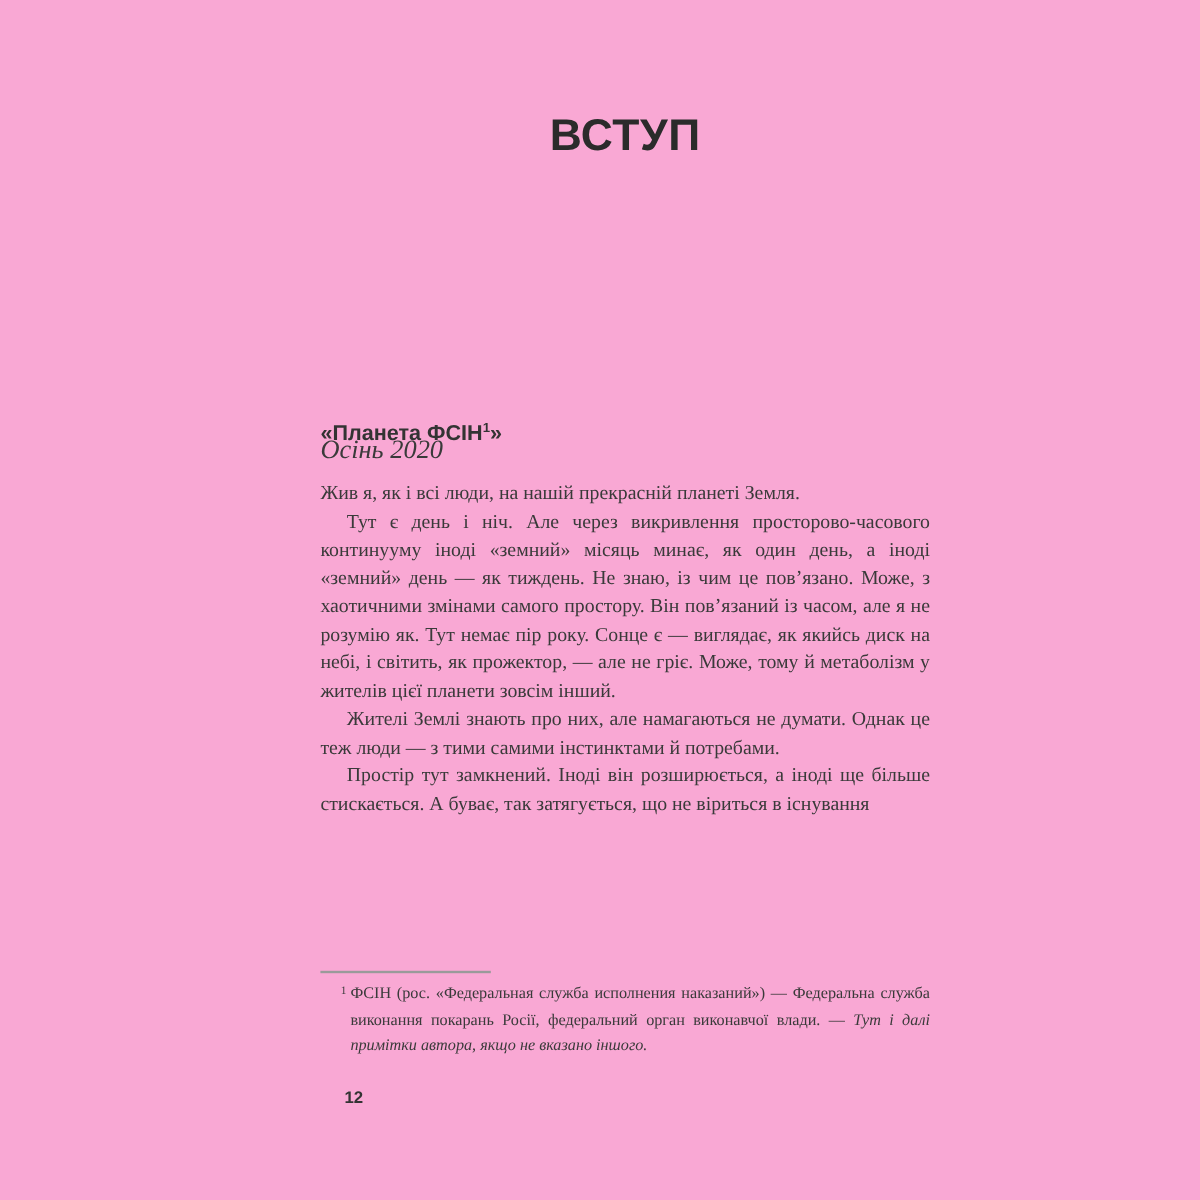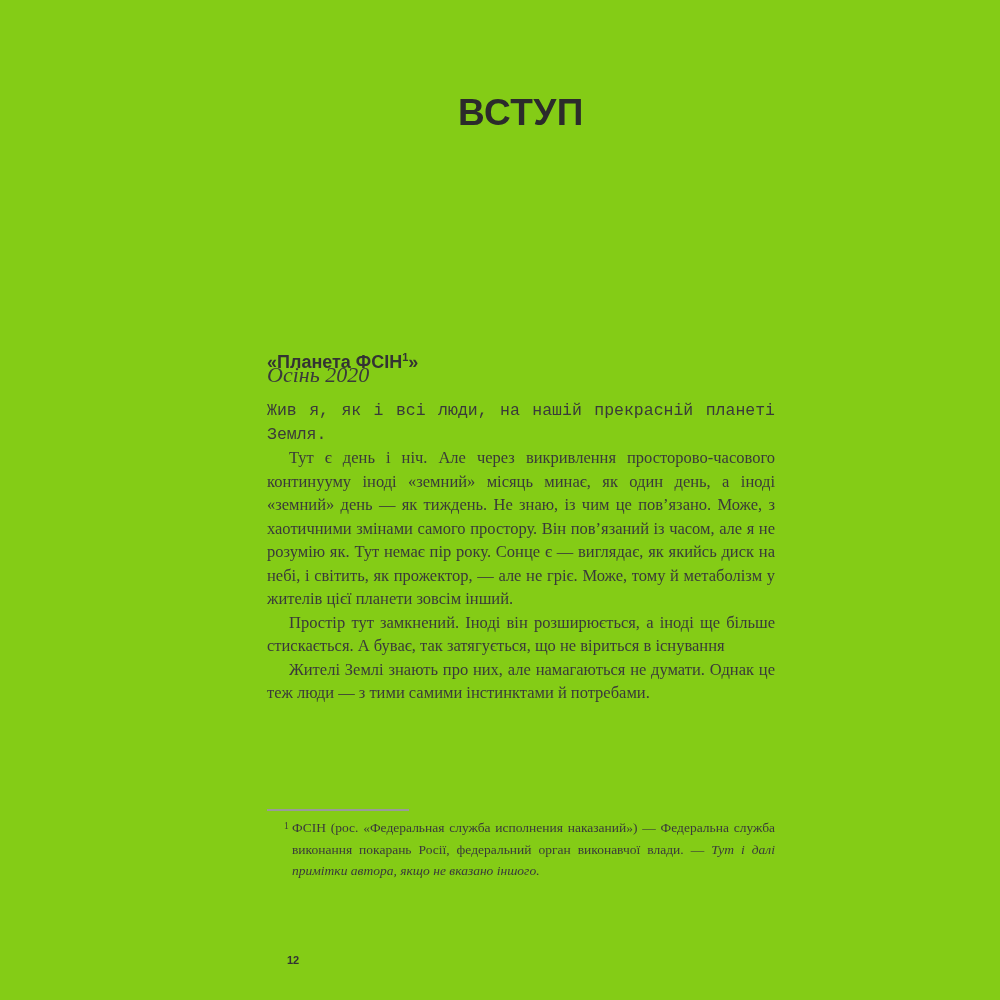--- a/index.html
+++ b/index.html
@@ -6,21 +6,21 @@
   html, body { width: 1000px; height: 1000px; }
   body {
     background: #ffffff;
     font-family: "Liberation Serif", serif;
     position: relative;
     overflow: hidden;
   }
   .page {
     position: absolute;
     inset: 0;
-    background: #84cc16;
+    background: #f9a8d4;
   }
   .page-title {
     position: absolute;
     top: 92px;
     left: 267px;
     width: 508px;
     text-align: center;
     font-family: "Liberation Sans", sans-serif;
     font-weight: bold;
     font-size: 37px;
@@ -52,21 +52,21 @@
     position: absolute;
     top: 399px;
     left: 267px;
     width: 508px;
     font-size: 16.5px;
     line-height: 23.5px;
     color: #3a3a3a;
     text-align: justify;
   }
   .body-text p { text-indent: 22px; }
-  .body-text p.no-indent { text-indent: 0; font-family: Liberation Mono, monospace; }
+  .body-text p.no-indent { text-indent: 0; }
   .footnote-rule {
     position: absolute;
     top: 809px;
     left: 267px;
     width: 142px;
     height: 2px;
     background: #9a9a9a;
   }
   .footnote {
     position: absolute;
@@ -86,43 +86,42 @@
     font-size: 9.5px;
     color: #3a3a3a;
   }
   .footnote .italic { font-style: italic; }
   .page-number {
     position: absolute;
     top: 906px;
     left: 287px;
     font-family: "Liberation Sans", sans-serif;
     font-weight: bold;
-    font-size: 11px;
+    font-size: 14px;
     color: #333333;
-    margin-top: 48px;
   }
 </style>
 </head>
 <body>
 
 <div class="page">
 
   <h1 class="page-title">ВСТУП</h1>
 
   <div class="epigraph-title">
     <span>«Планета ФСІН</span><span class="sup">1</span><span>»</span>
   </div>
 
   <div class="epigraph-date">Осінь 2020</div>
 
   <div class="body-text">
     <p class="no-indent">Жив я, як і всі люди, на нашій прекрасній планеті Земля.</p>
     <p>Тут є день і ніч. Але через викривлення просторово-часового континууму іноді «земний» місяць минає, як один день, а іноді «земний» день — як тиждень. Не знаю, із чим це пов’язано. Може, з хаотичними змінами самого простору. Він пов’язаний із часом, але я не розумію як. Тут немає пір року. Сонце є — виглядає, як якийсь диск на небі, і світить, як прожектор, — але не гріє. Може, тому й метаболізм у жителів цієї планети зовсім інший.</p>
+    <p>Жителі Землі знають про них, але намагаються не думати. Однак це теж люди — з тими самими інстинктами й потребами.</p>
     <p>Простір тут замкнений. Іноді він розширюється, а іноді ще більше стискається. А буває, так затягується, що не віриться в існування</p>
-    <p>Жителі Землі знають про них, але намагаються не думати. Однак це теж люди — з тими самими інстинктами й потребами.</p>
   </div>
 
   <div class="footnote-rule"></div>
 
   <div class="footnote">
     <span class="footnote-marker">1</span><span>ФСІН (рос. «Федеральная служба исполнения наказаний») — Федеральна служба виконання покарань Росії, федеральний орган виконавчої влади. — </span><span class="italic">Тут і далі примітки автора, якщо не вказано іншого.</span>
   </div>
 
   <div class="page-number">12</div>
 

